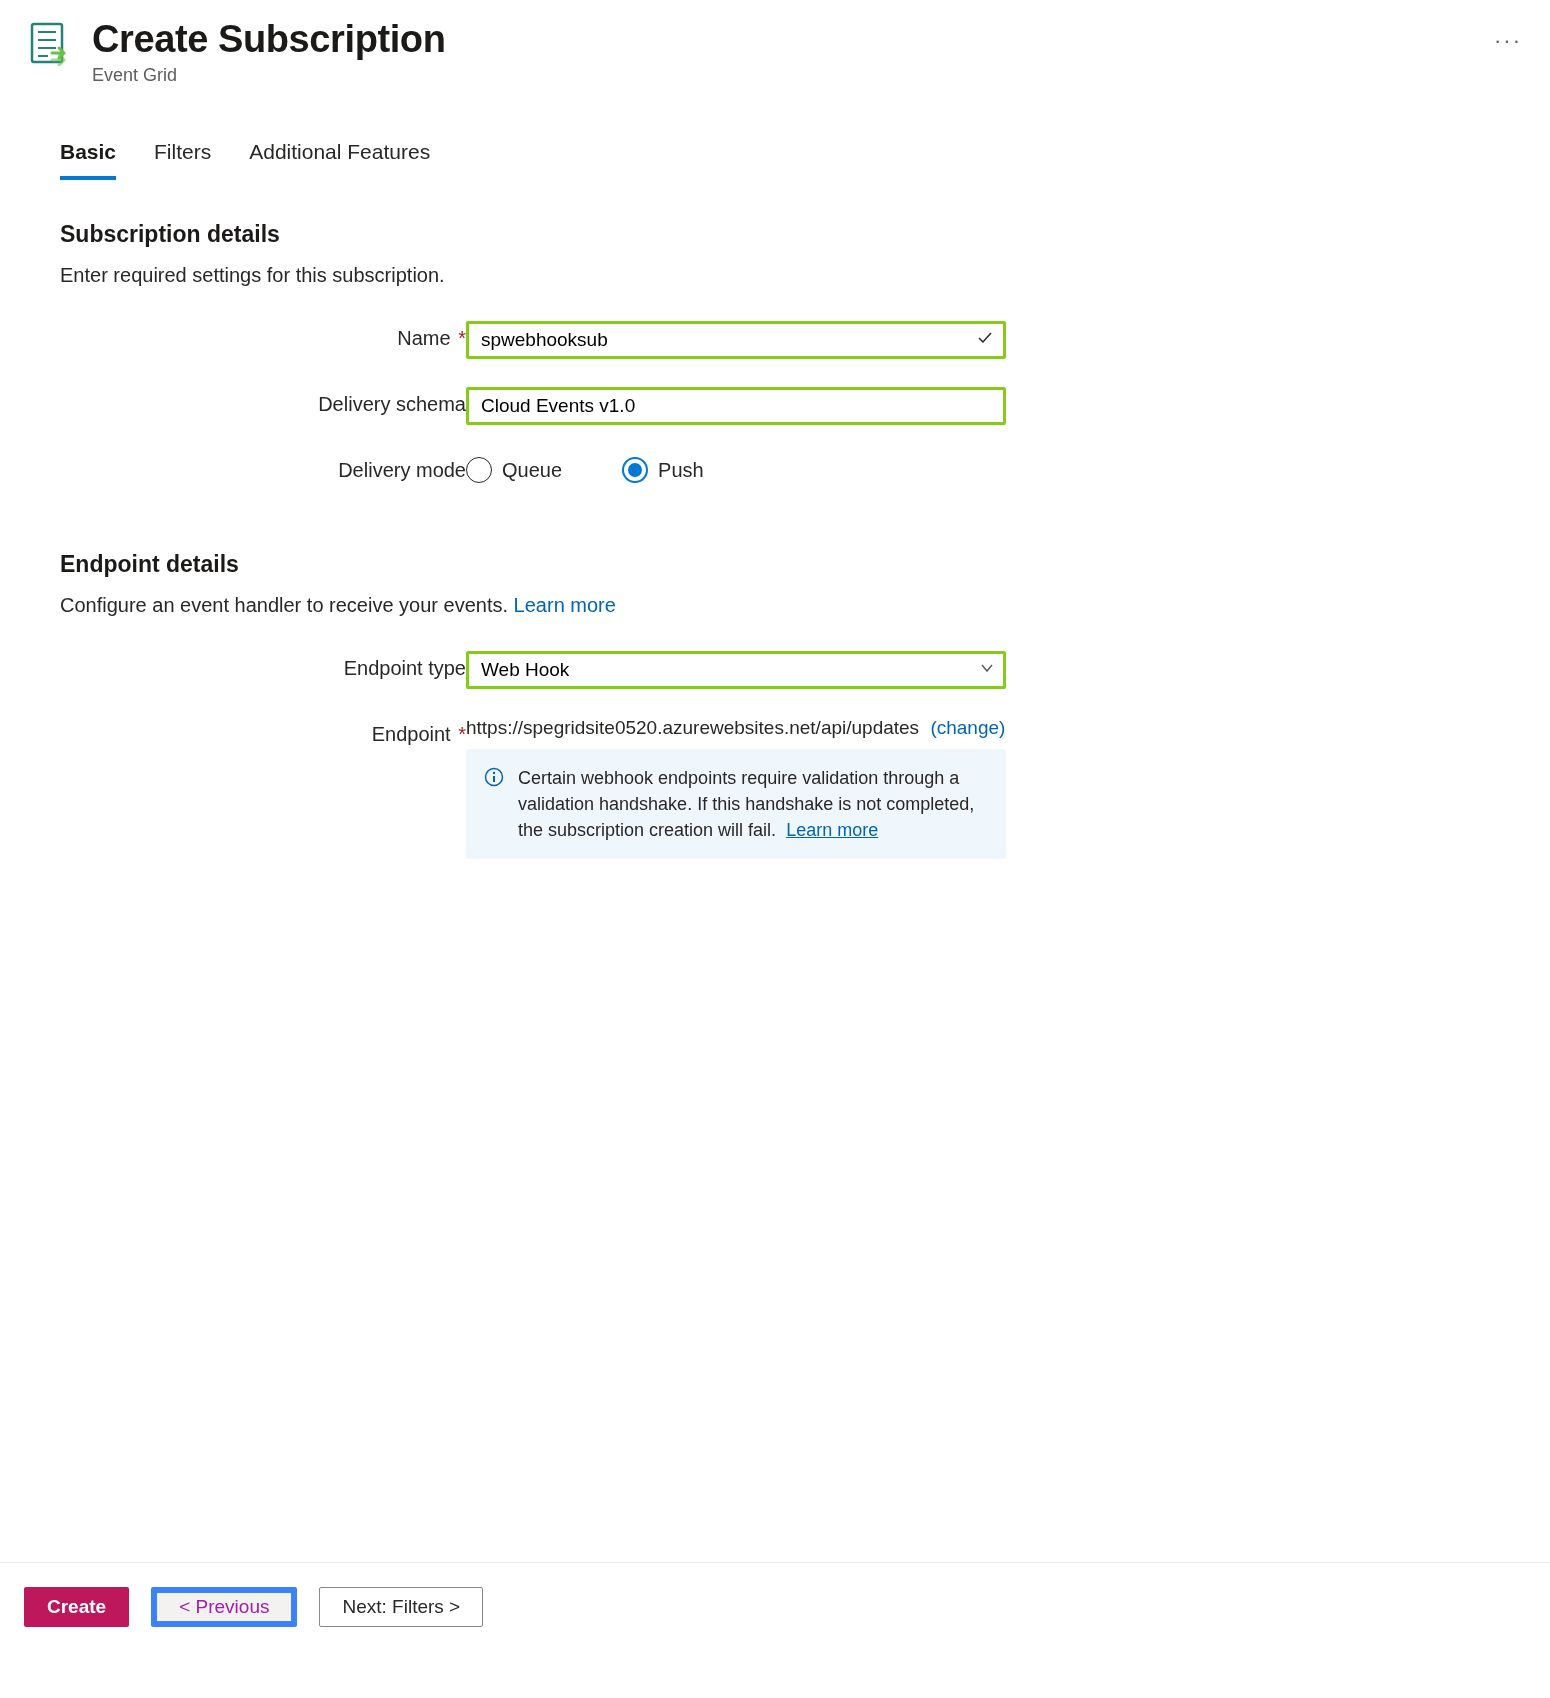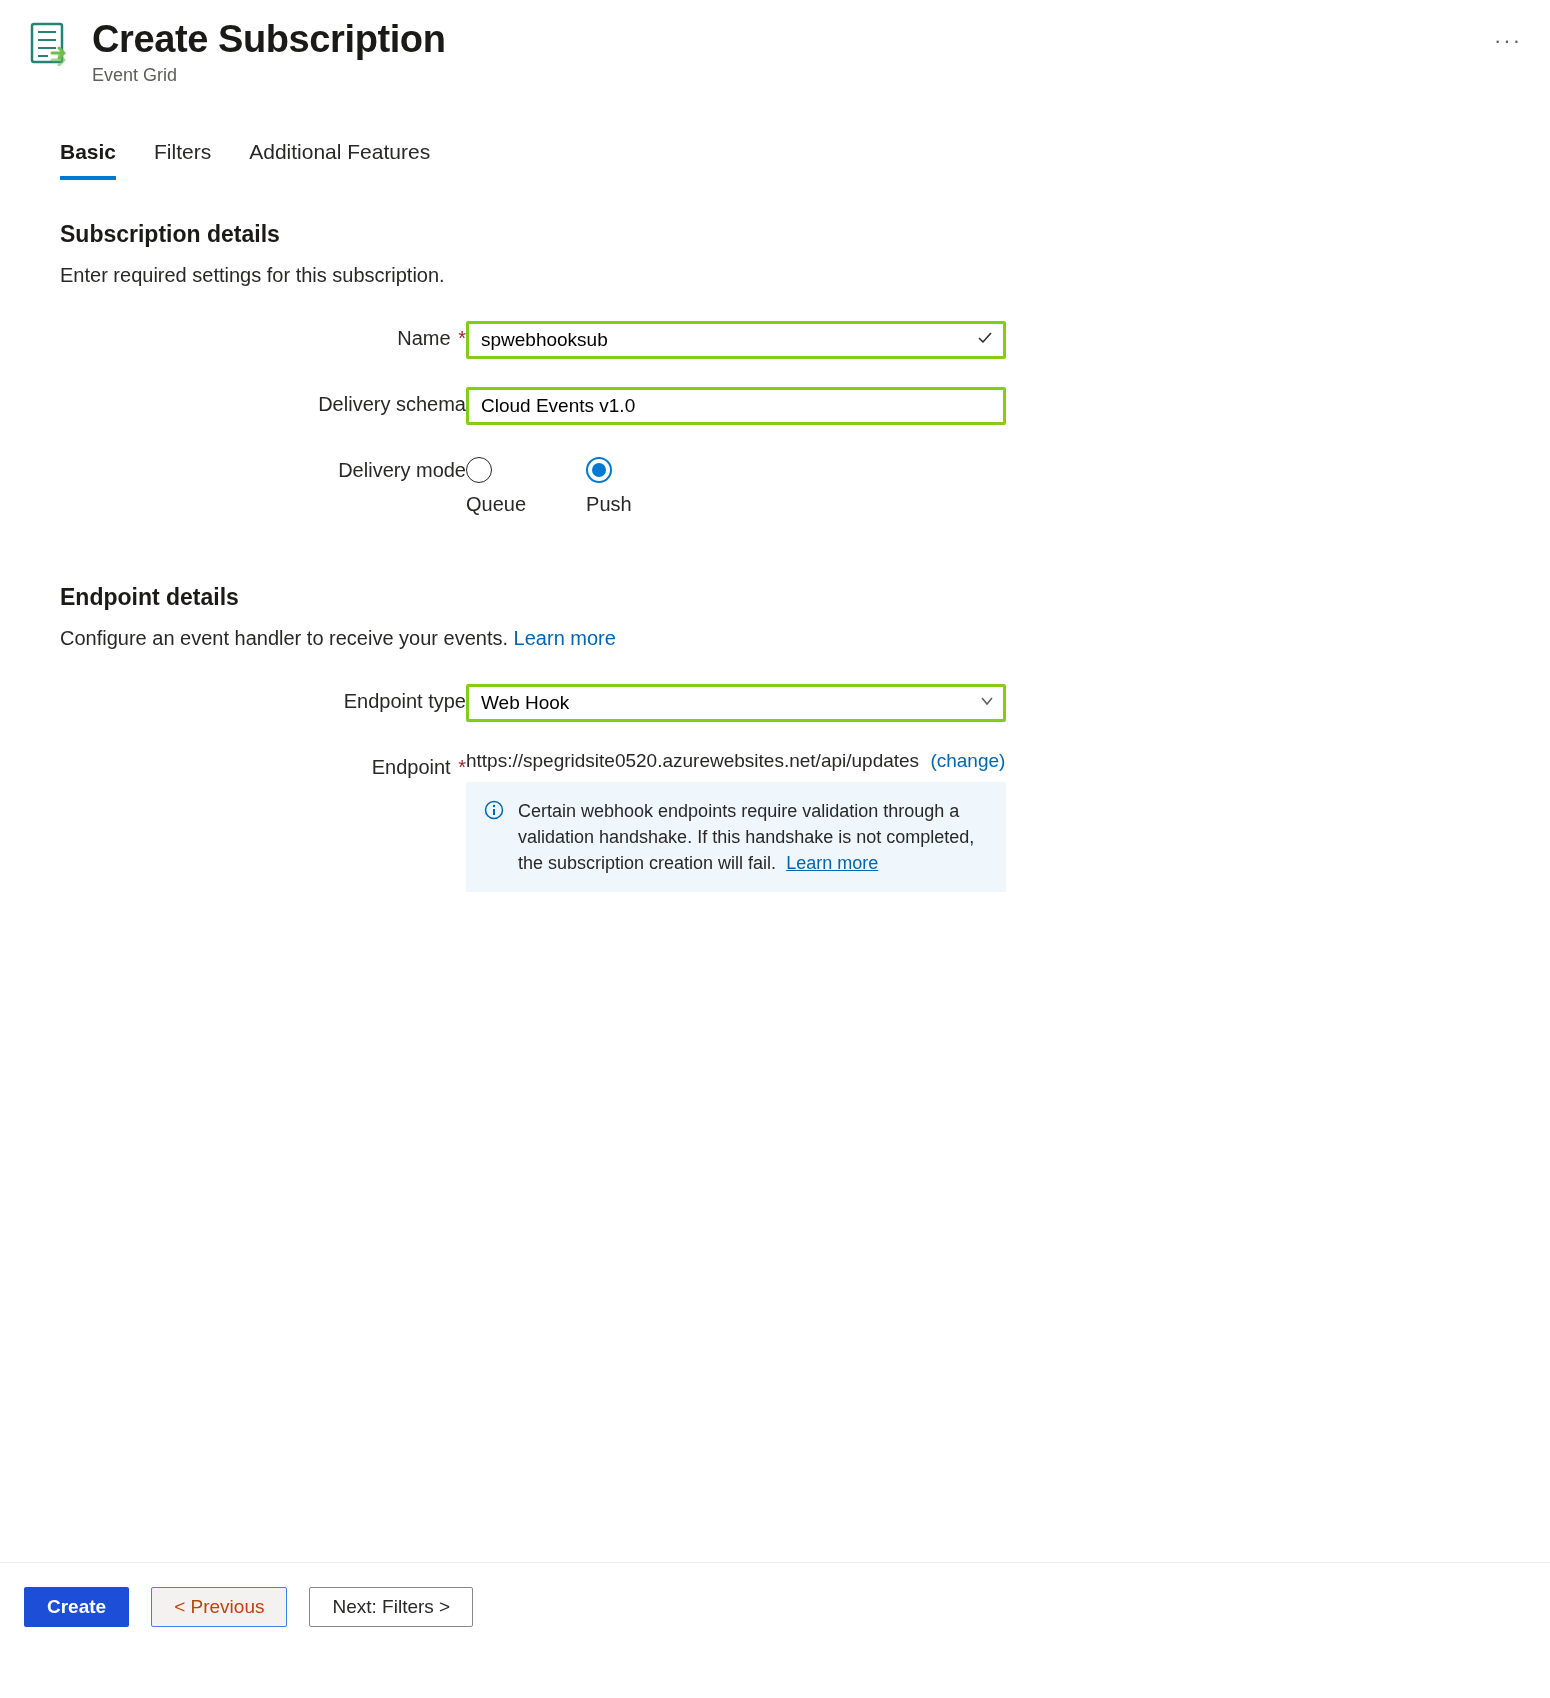--- a/index.html
+++ b/index.html
@@ -36,21 +36,21 @@
     .required { color: #a4262c; margin-left: 2px; }
     .text-input, .select-input {
       width: 100%; height: 38px; border: 3px solid #84cc16;
       padding: 0 12px; font-size: 19px; font-family: inherit;
       background: #fff; border-radius: 2px; position: relative;
     }
     .input-wrap { position: relative; width: 100%; }
     .input-wrap .check-icon { position: absolute; right: 12px; top: 50%; transform: translateY(-50%); }
     .input-wrap .chev-icon { position: absolute; right: 12px; top: 50%; transform: translateY(-50%); pointer-events: none; }
     .radio-group { display: flex; gap: 60px; align-items: center; padding-top: 4px; }
-    .radio-item { display: flex; gap: 10px; cursor: pointer; flex-direction: column; }
+    .radio-item { display: flex; align-items: center; gap: 10px; cursor: pointer; }
     .radio-circle {
       width: 26px; height: 26px; border-radius: 50%;
       border: 1.5px solid #292827; display: flex; align-items: center; justify-content: center;
     }
     .radio-item.checked .radio-circle { border: 2px solid #0078d4; }
     .radio-dot { width: 14px; height: 14px; border-radius: 50%; background: #0078d4; }
     .radio-label { font-size: 20px; }
     .section-gap { height: 40px; }
     .endpoint-url { font-size: 19px; color: #292827; margin-bottom: 10px; }
     .endpoint-url a { color: #0065b3; text-decoration: none; margin-left: 6px; }
@@ -64,22 +64,22 @@
     .footer {
       position: absolute; top: 1562px; left: 0; right: 0;
       border-top: 1px solid #edebe9; padding: 24px 0 0 24px;
       display: flex; gap: 22px;
     }
     .btn {
       height: 40px; padding: 0 22px; font-size: 19px; font-family: inherit;
       border-radius: 2px; cursor: pointer; border: 1px solid transparent;
       display: inline-flex; align-items: center; justify-content: center;
     }
-    .btn-primary { background: #1d4ed8; color: #fff; font-weight: 600; }
-    .btn-disabled { background: #f3f2f1; color: #c2410c; border: 1px solid #3b82f6; cursor: default; }
+    .btn-primary { background: #be185d; color: #fff; font-weight: 600; }
+    .btn-disabled { background: #f3f2f1; color: #a21caf; border: 6px solid #3b82f6; cursor: default; }
     .btn-outline { background: #fff; color: #292827; border: 1px solid #8a8886; }
   </style>
 </head>
 <body>
 
 <div class="header">
   <div class="header-icon">
     <svg viewBox="0 0 46 46" width="46" height="46">
       <rect x="4" y="4" width="30" height="38" rx="2" fill="none" stroke="#258277" stroke-width="2.5"></rect>
       <line x1="10" y1="12" x2="28" y2="12" stroke="#258277" stroke-width="2"></line>

